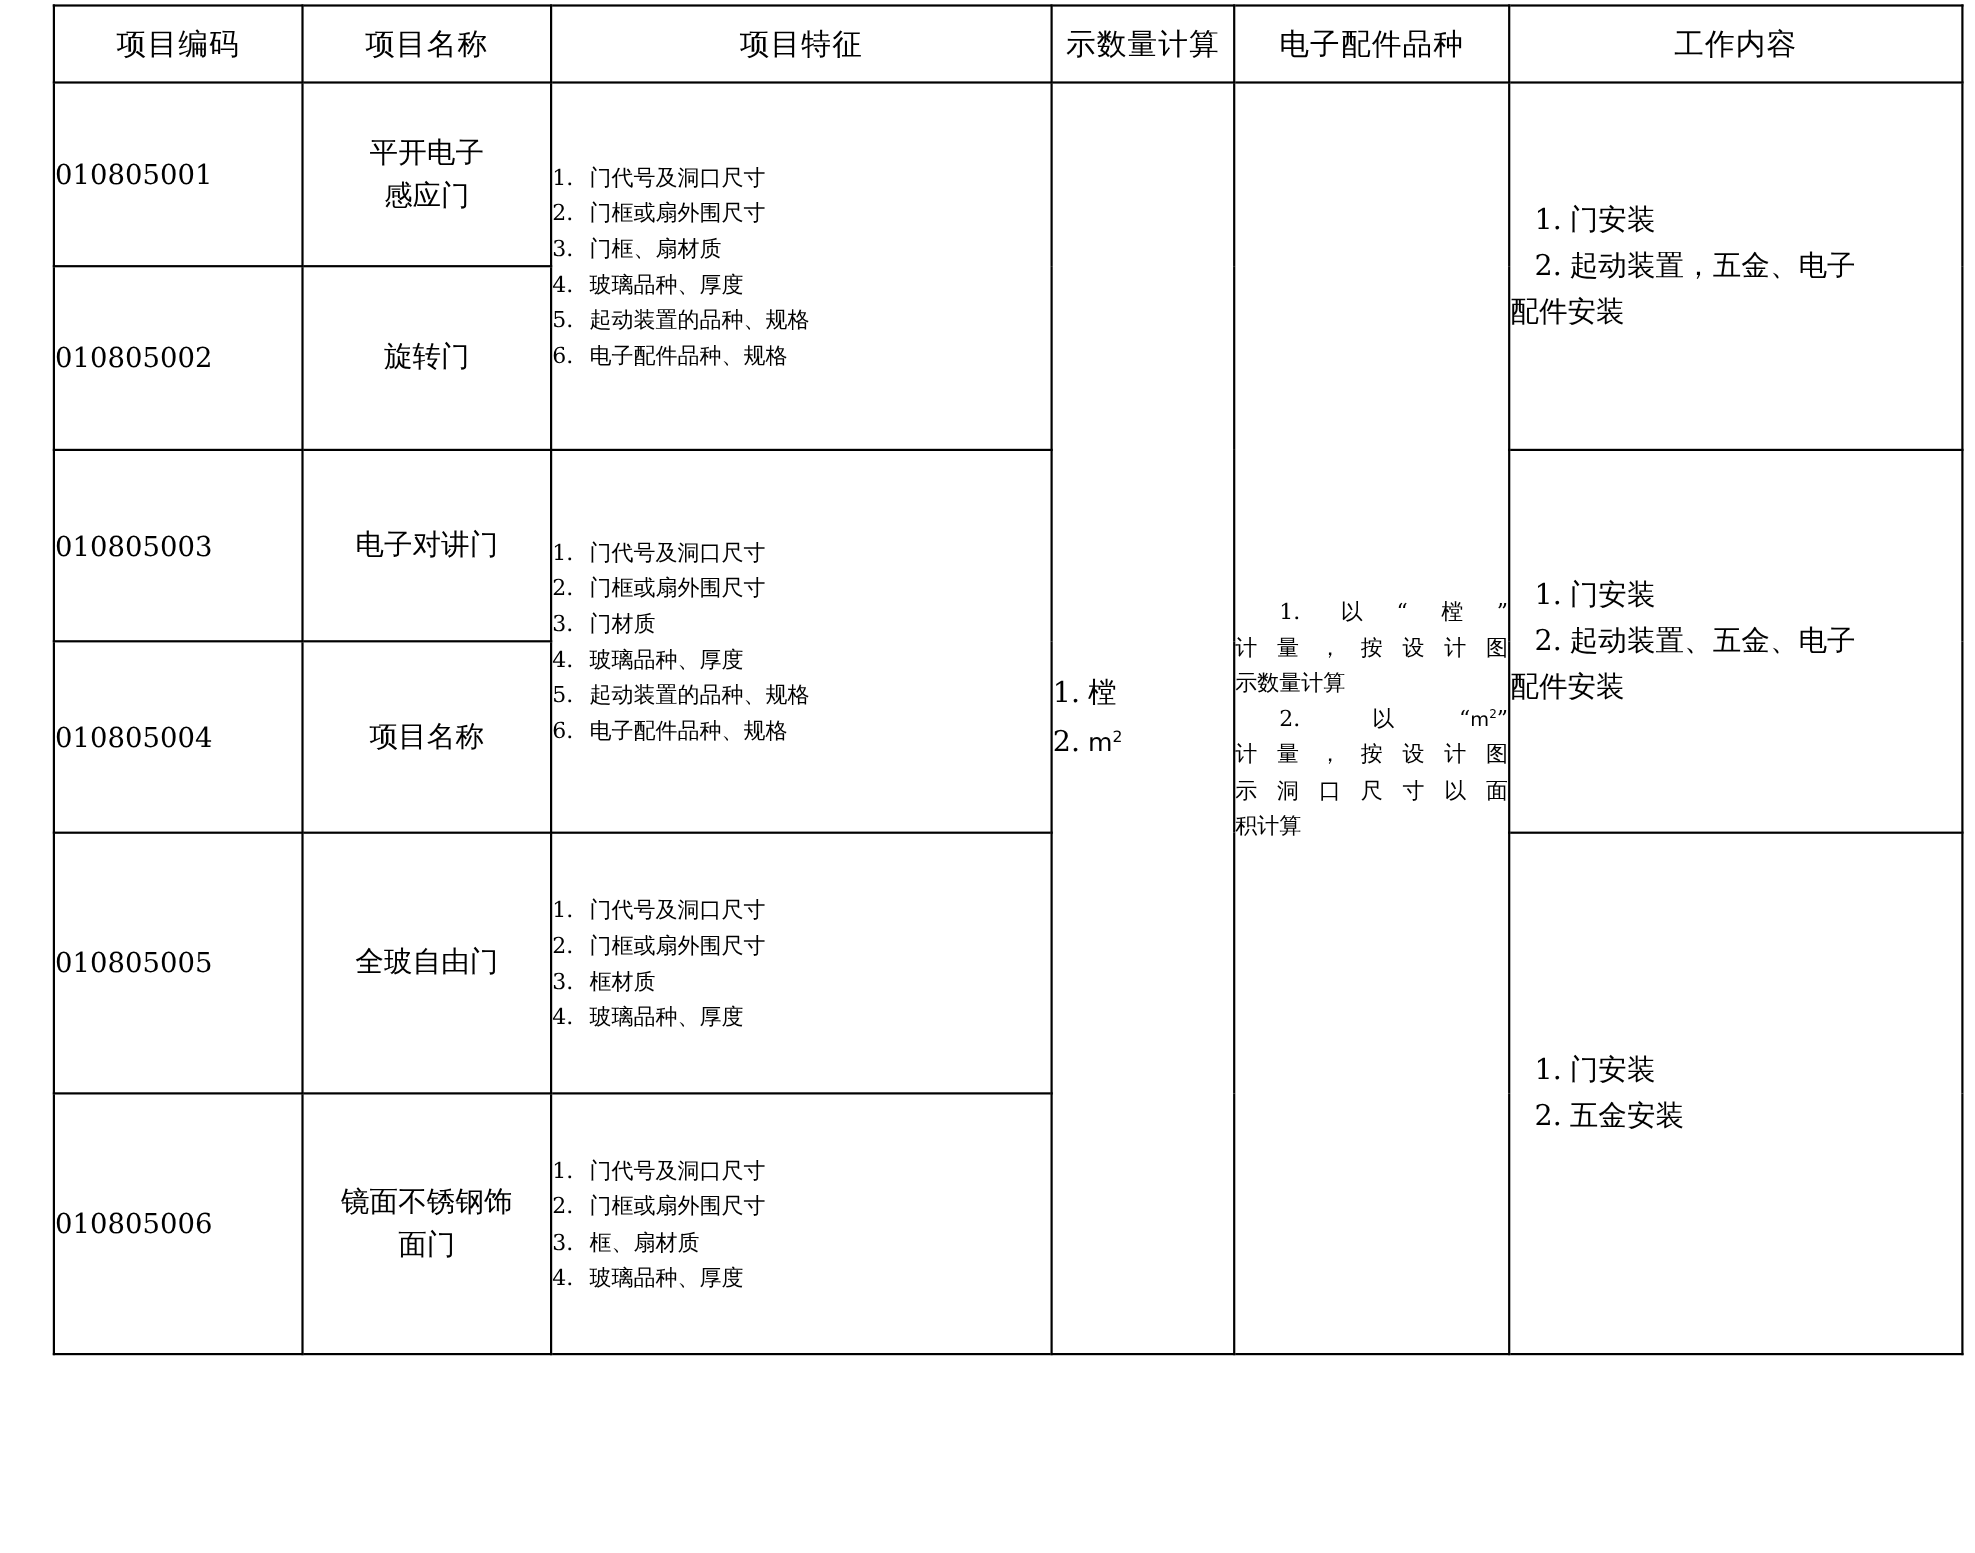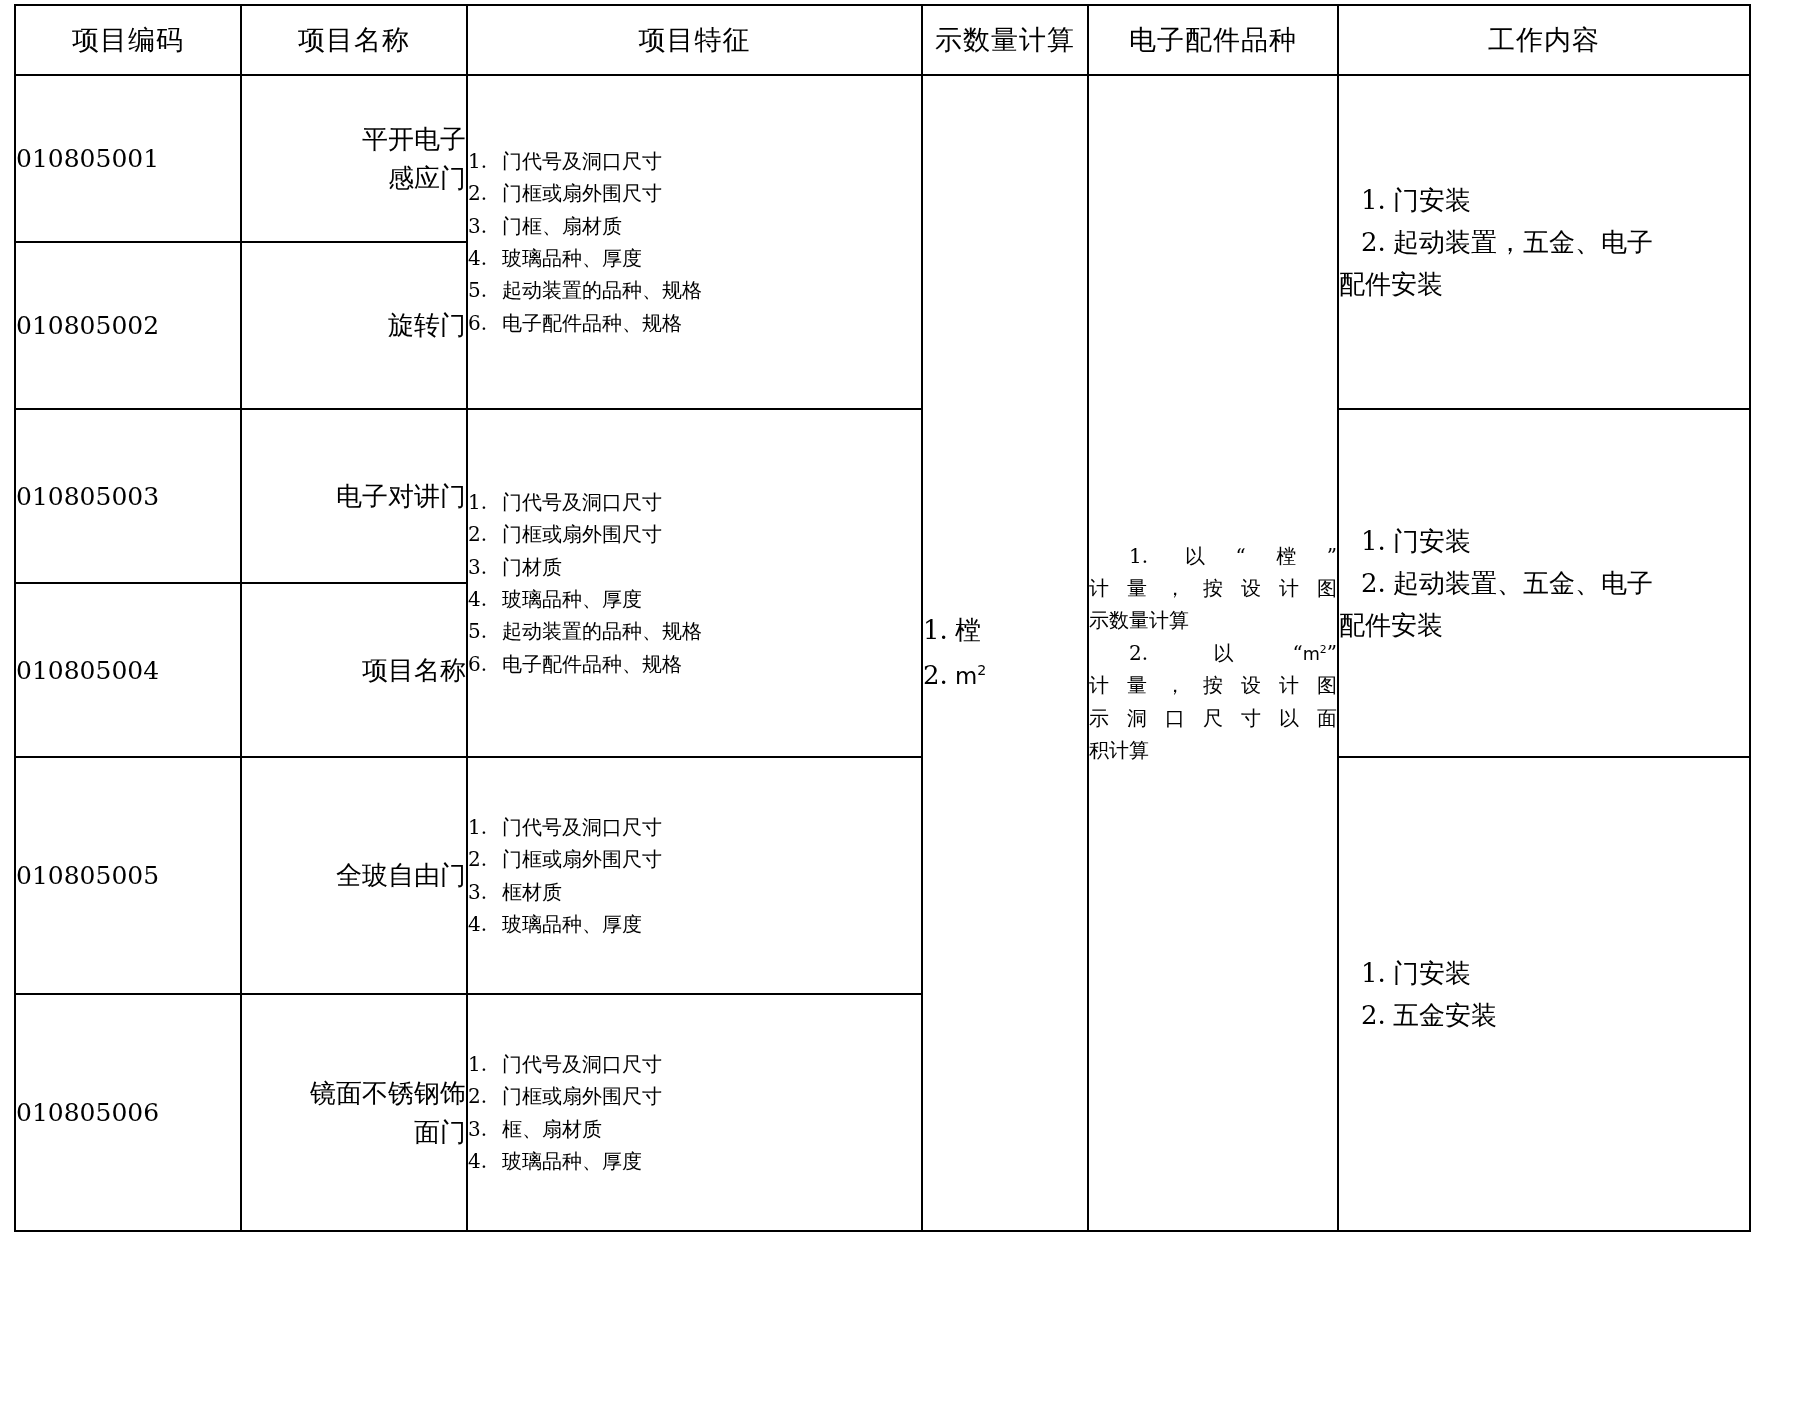--- a/index.html
+++ b/index.html
@@ -11,21 +11,21 @@
     width: 1795px;
     height: 1412px;
     font-family: "DejaVu Serif", "Liberation Serif", serif;
     color: #000000;
   }
   .page {
     position: relative;
     width: 1795px;
     height: 1412px;
     box-sizing: border-box;
-    padding: 4px 30px 0 14px;
+    padding: 4px 30px 0 48px;
   }
   table.spec {
     border-collapse: collapse;
     width: 1735px;
     table-layout: fixed;
   }
   table.spec td, table.spec th {
     border: 2px solid #000000;
     vertical-align: middle;
     padding: 0;
@@ -36,21 +36,21 @@
     text-align: center;
     font-size: 27px;
     letter-spacing: 1px;
   }
   .code-cell {
     text-align: left;
     font-size: 25px;
     letter-spacing: 0px;
   }
   .name-cell {
-    text-align: right;
+    text-align: center;
     font-size: 26px;
     line-height: 1.5;
     padding: 0 6px;
   }
   .feat-cell {
     font-size: 20px;
     line-height: 1.62;
     padding: 18px 0 18px 34px;
   }
   .feat-cell .li {

